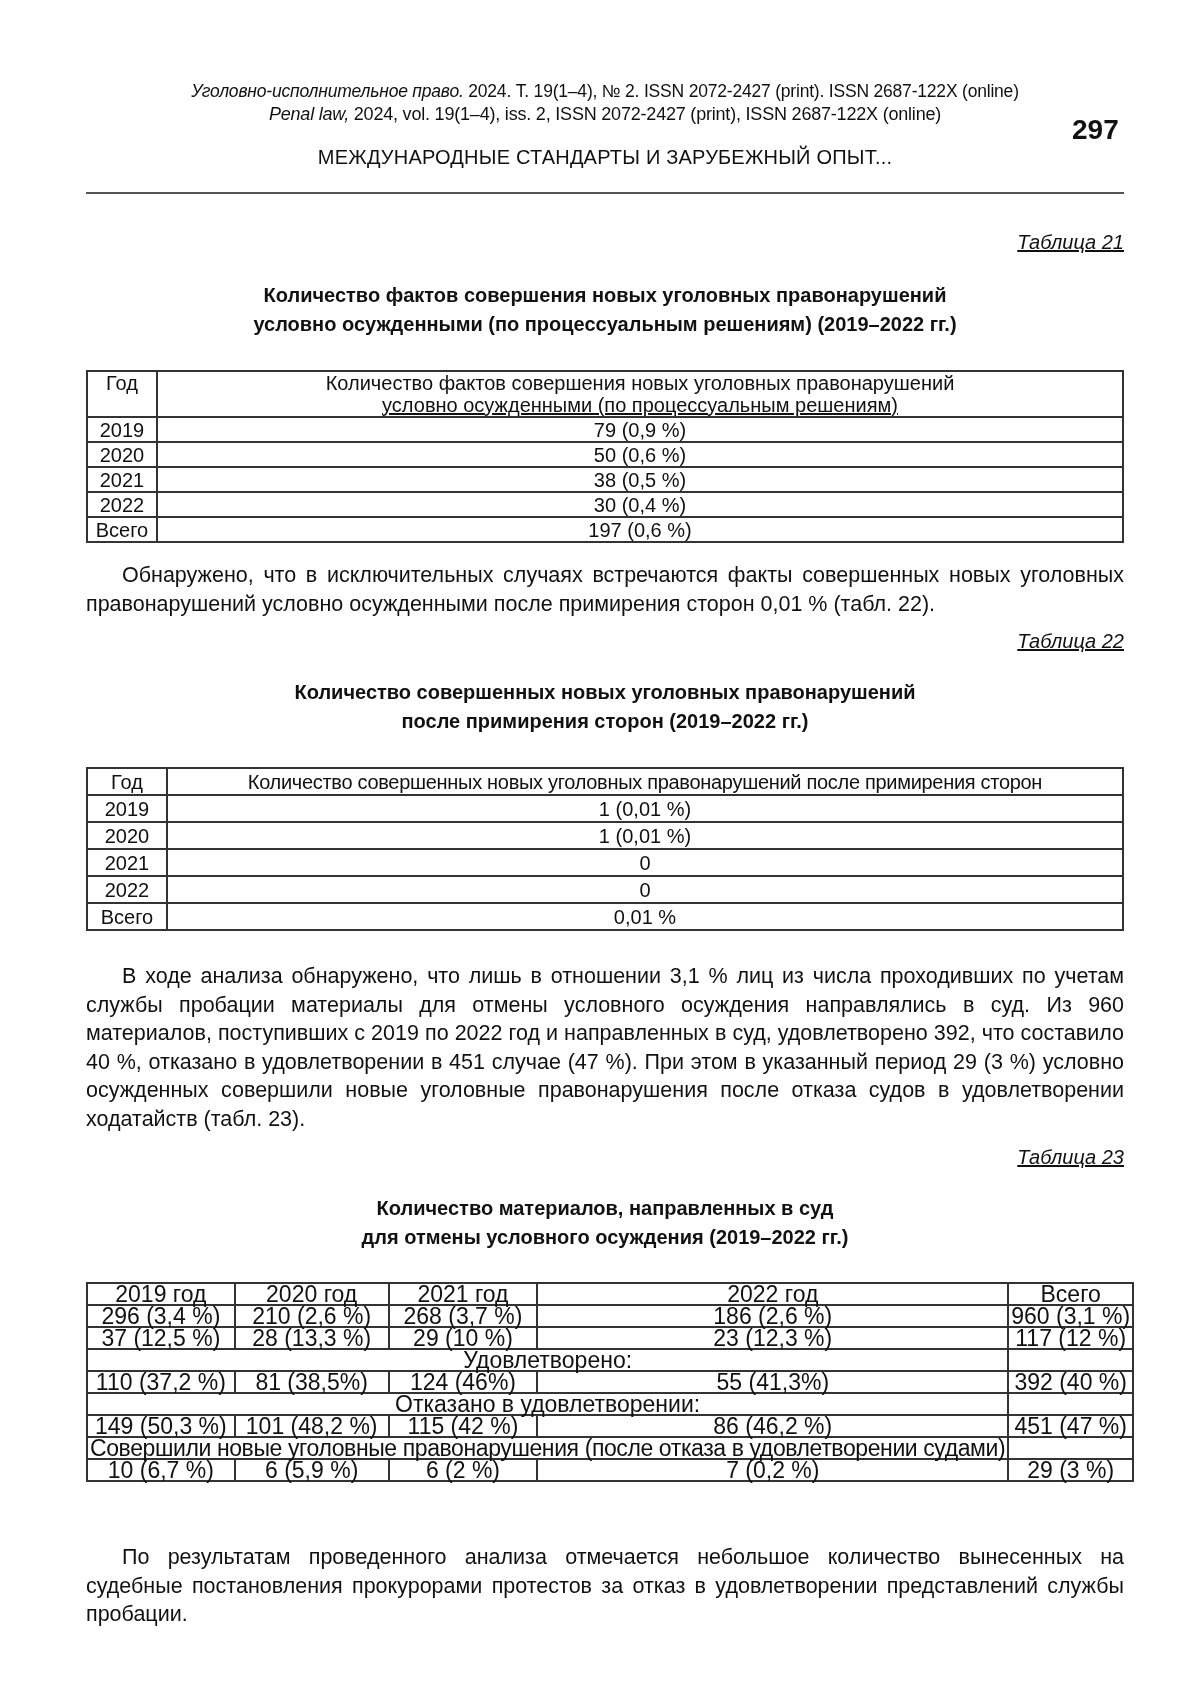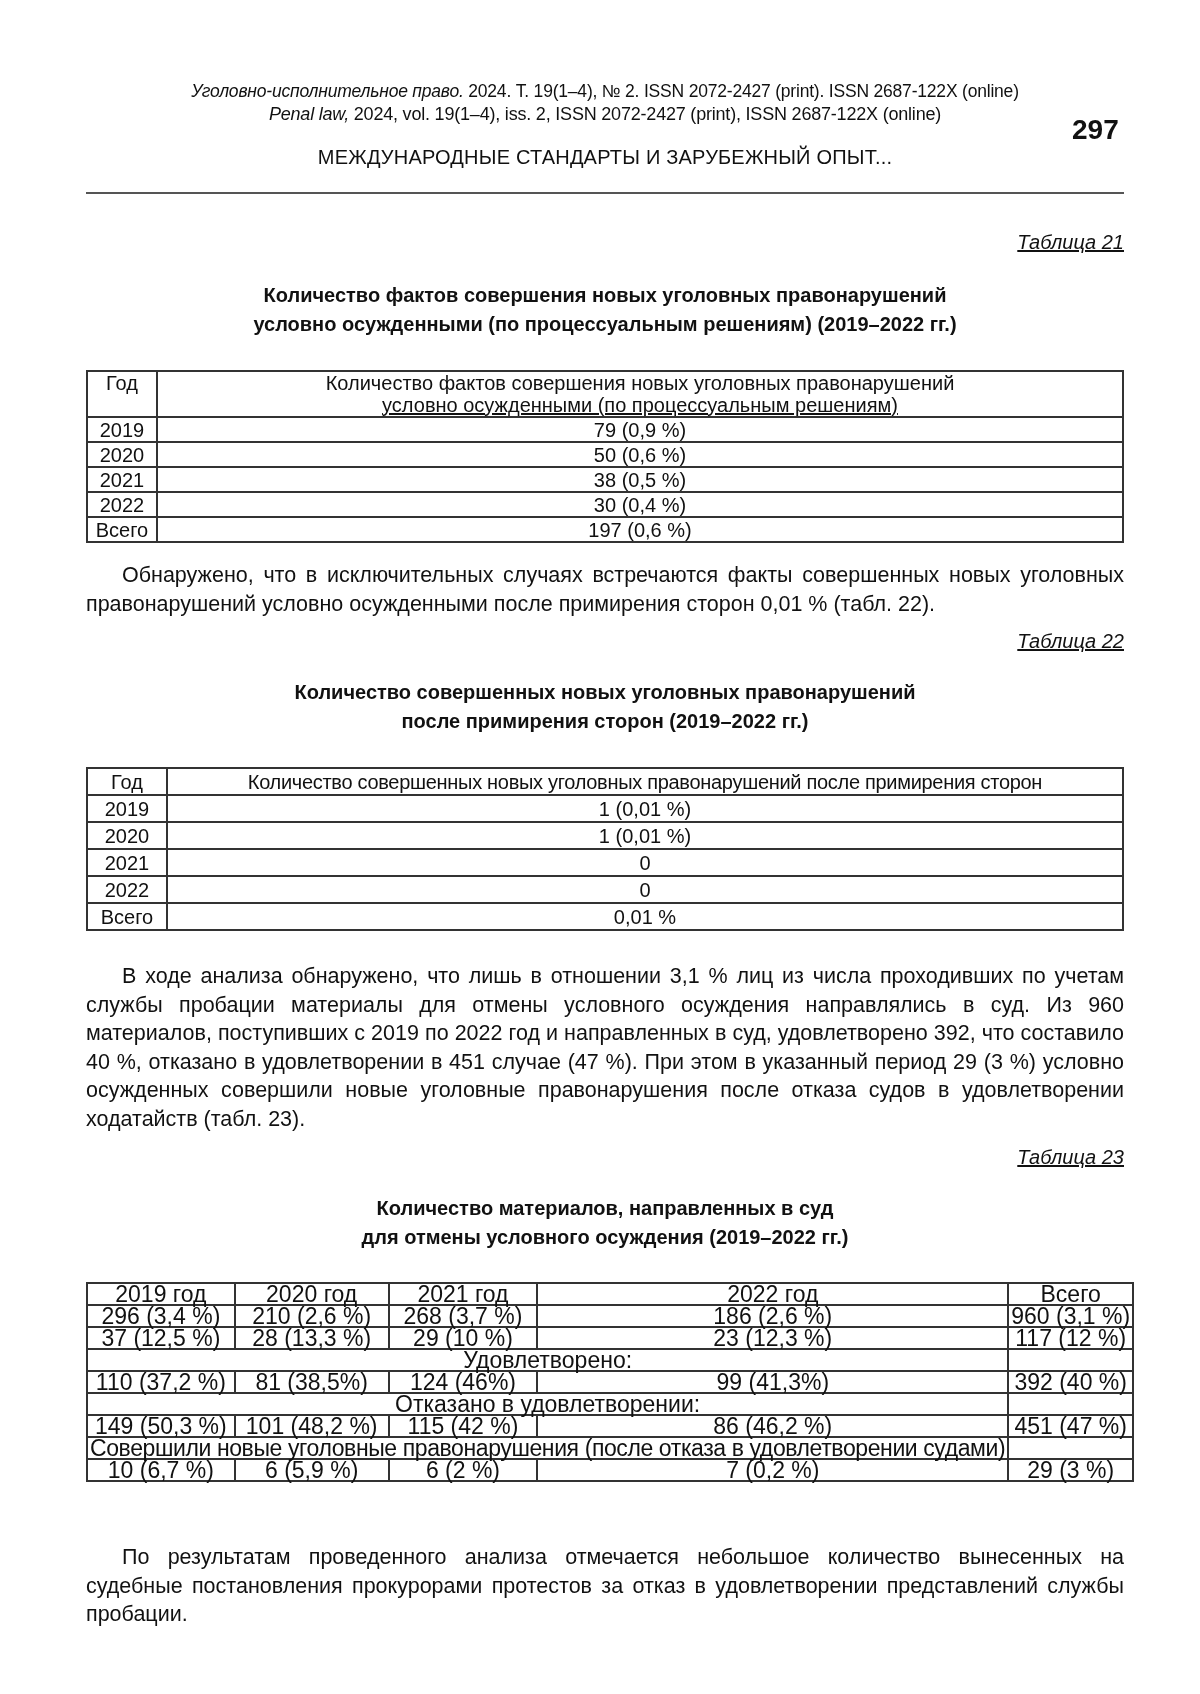--- a/index.html
+++ b/index.html
@@ -143,21 +143,21 @@
       <td>117 (12 %)</td>
     </tr>
     <tr>
       <td colspan="4">Удовлетворено:</td>
       <td></td>
     </tr>
     <tr>
       <td>110 (37,2 %)</td>
       <td>81 (38,5%)</td>
       <td>124 (46%)</td>
-      <td>99 (41,3%)</td>
+      <td>55 (41,3%)</td>
       <td>392 (40 %)</td>
     </tr>
     <tr>
       <td colspan="4">Отказано в удовлетворении:</td>
       <td></td>
     </tr>
     <tr>
       <td>149 (50,3 %)</td>
       <td>101 (48,2 %)</td>
       <td>115 (42 %)</td>

